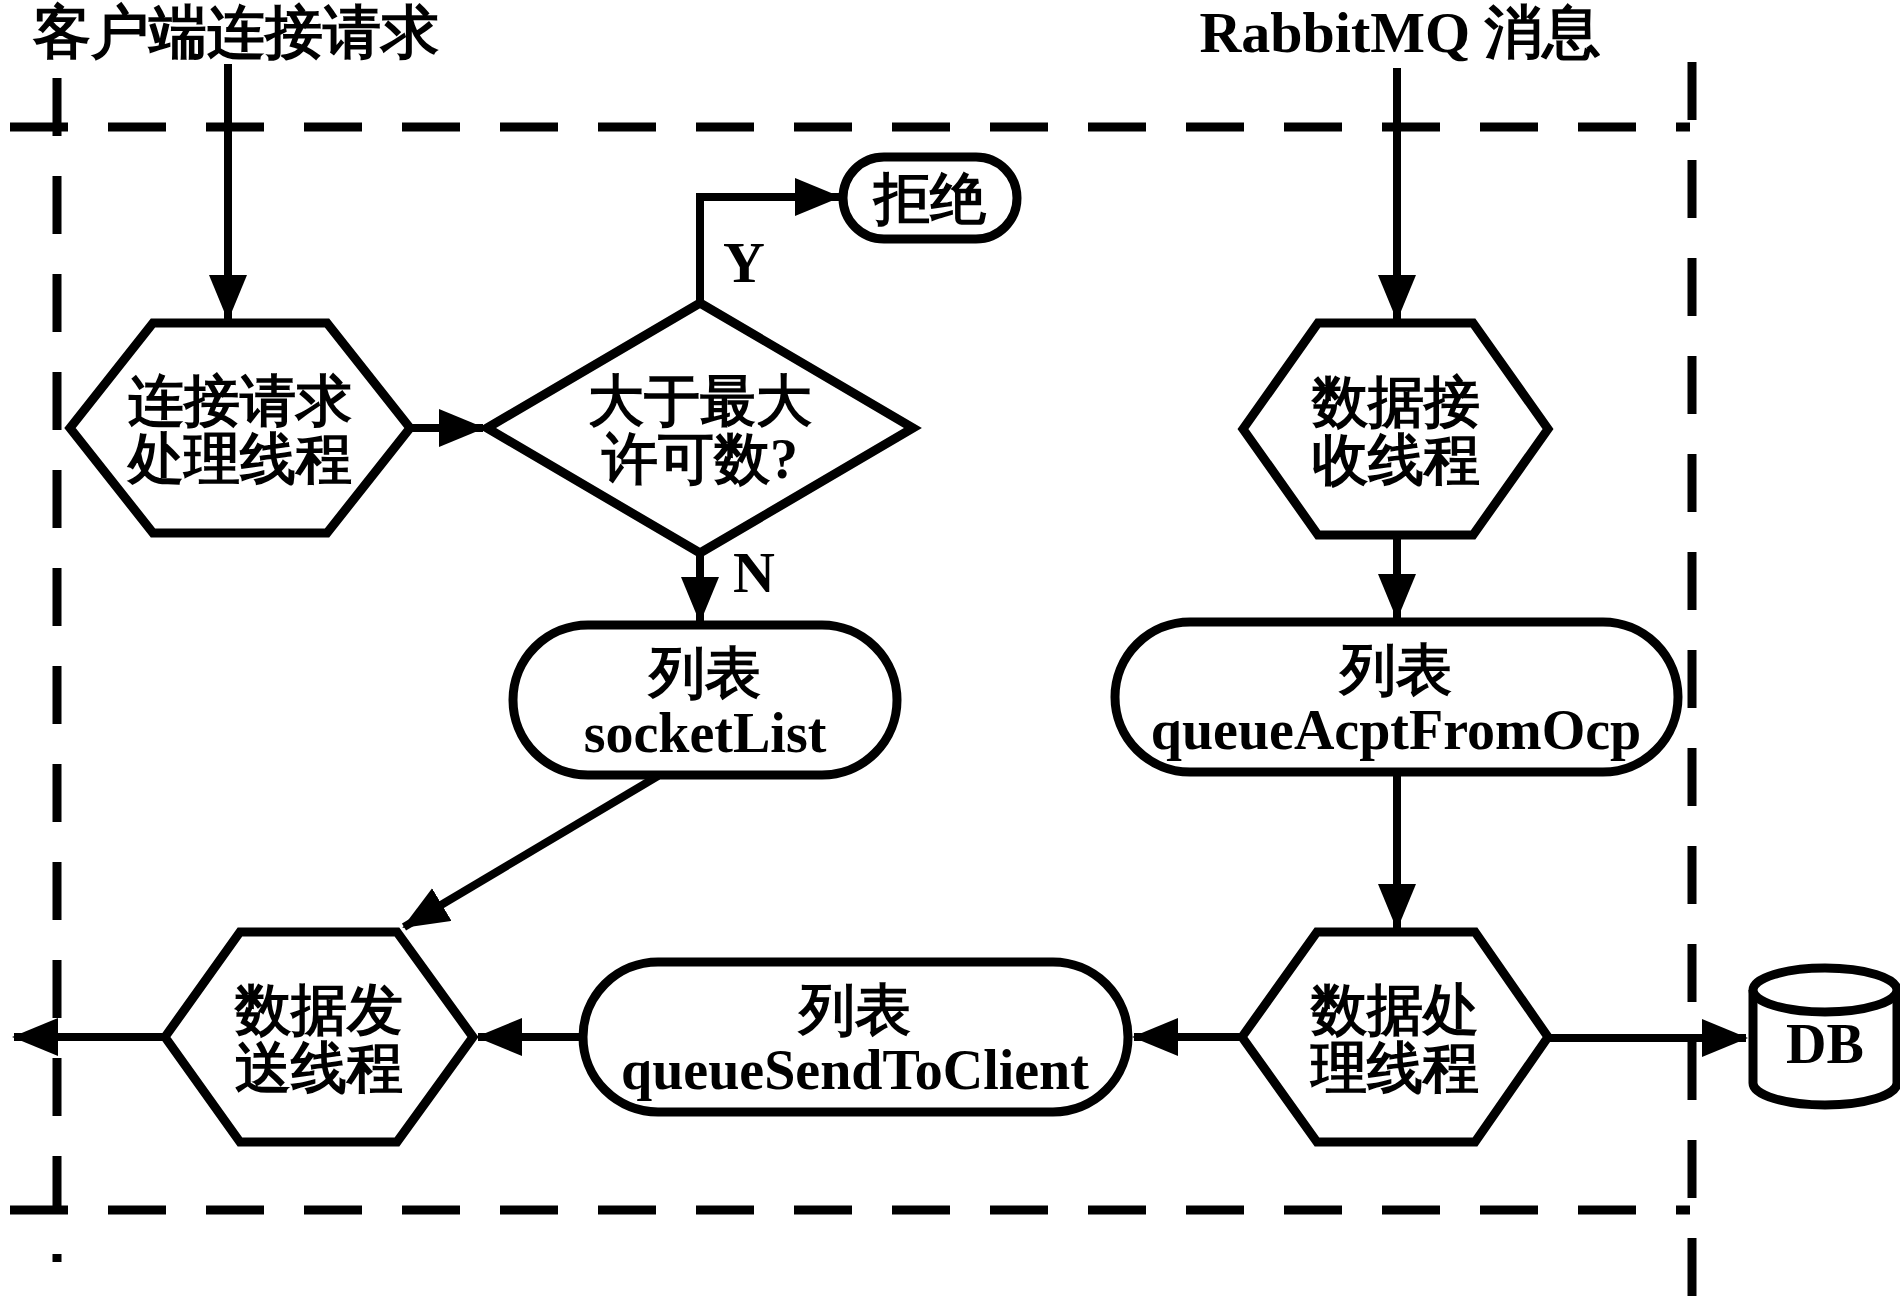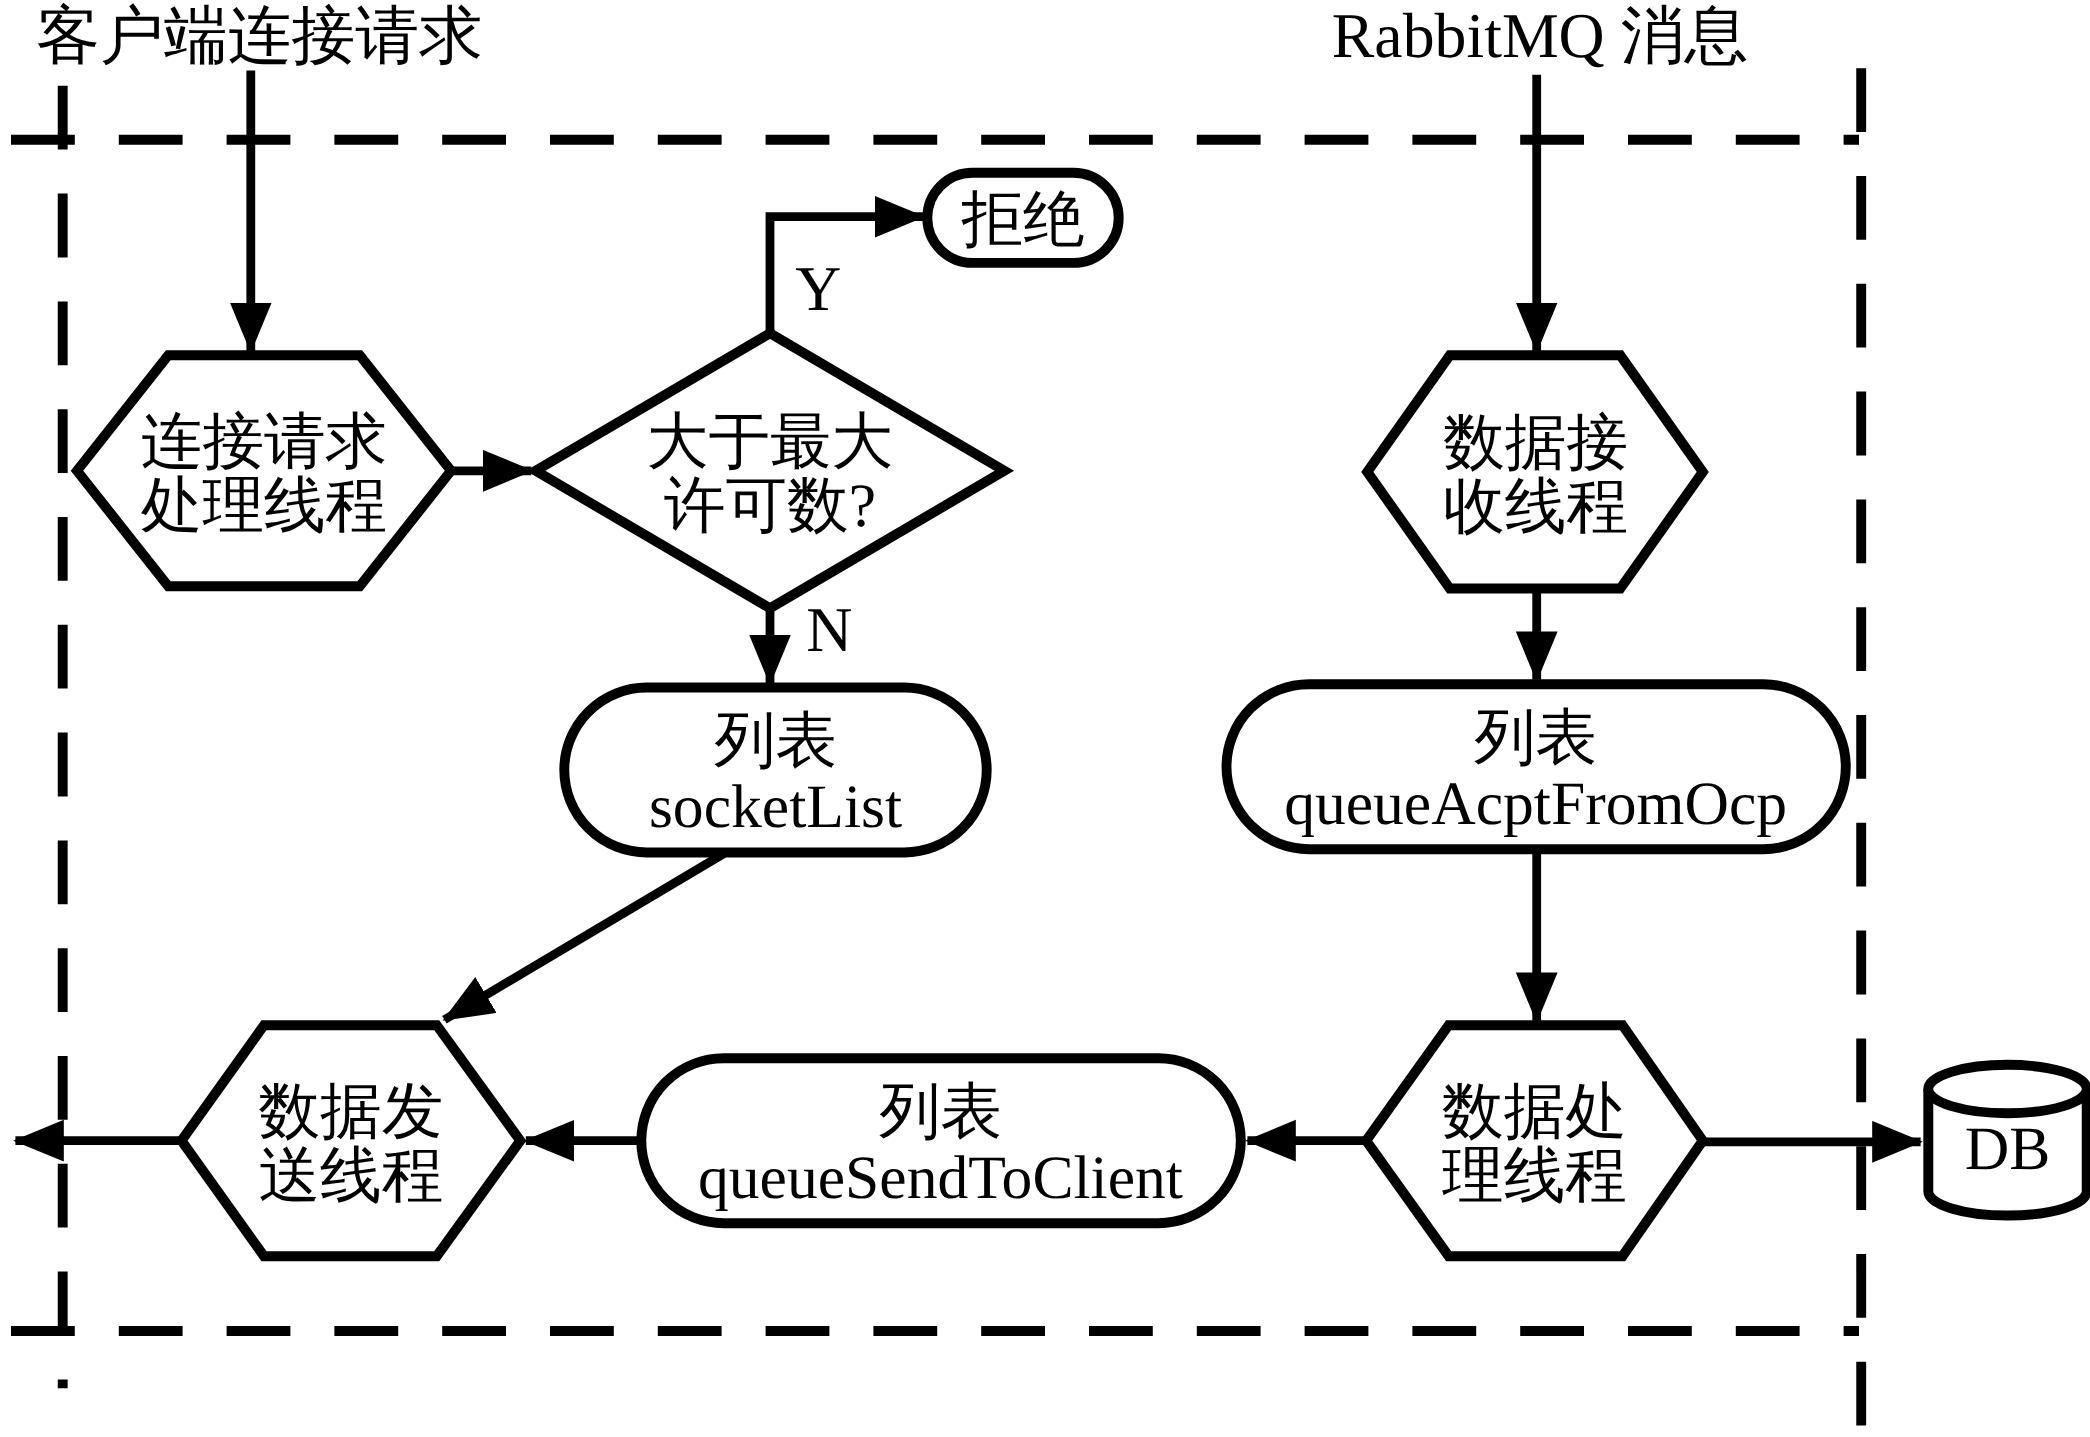--- a/index.html
+++ b/index.html
@@ -6,20 +6,21 @@
     margin: 0;
     padding: 0;
     background: #ffffff;
   }
   .stage {
     position: relative;
     width: 1900px;
     height: 1306px;
     background: #ffffff;
     overflow: hidden;
+    font-weight: bold;
   }
   svg text {
     font-family: "Liberation Serif", "DejaVu Serif", serif;
     fill: #000000;
   }
   .node-label  { font-size: 56px; }
   .top-label   { font-size: 58px; }
   .edge-label  { font-size: 58px; }
   .db-label    { font-size: 56px; }
   .shape {

